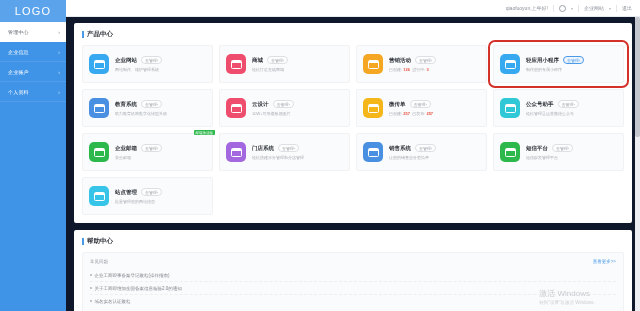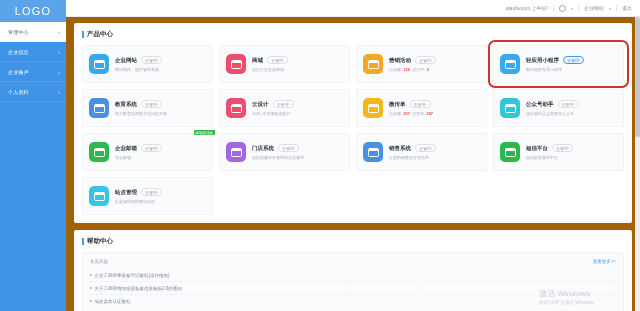--- a/index.html
+++ b/index.html
@@ -35,21 +35,21 @@
     font-size: 5px;
     color: #ffffff;
     position: relative;
     border-bottom: 1px solid rgba(255,255,255,0.10);
   }
   .side-item.active { background: #ffffff; color: #555c66; }
   .side-item .s-label { flex: 1; white-space: nowrap; letter-spacing: .2px; }
   .side-item .s-arrow { font-size: 5px; opacity: .75; }
 
   
-  #main { flex: 1; height: 311px; position: relative; background: #a16207; overflow: hidden; }
+  #main { flex: 1; height: 311px; position: relative; background: #0f172a; overflow: hidden; }
 
   #topbar {
     height: 17px;
     background: #ffffff;
     border-bottom: 1px solid #e8ebef;
     display: flex; align-items: center; justify-content: flex-end;
     padding-right: 8px;
     gap: 5px;
   }
   #topbar .tb-text { font-size: 5px; color: #8a9099; white-space: nowrap; }

